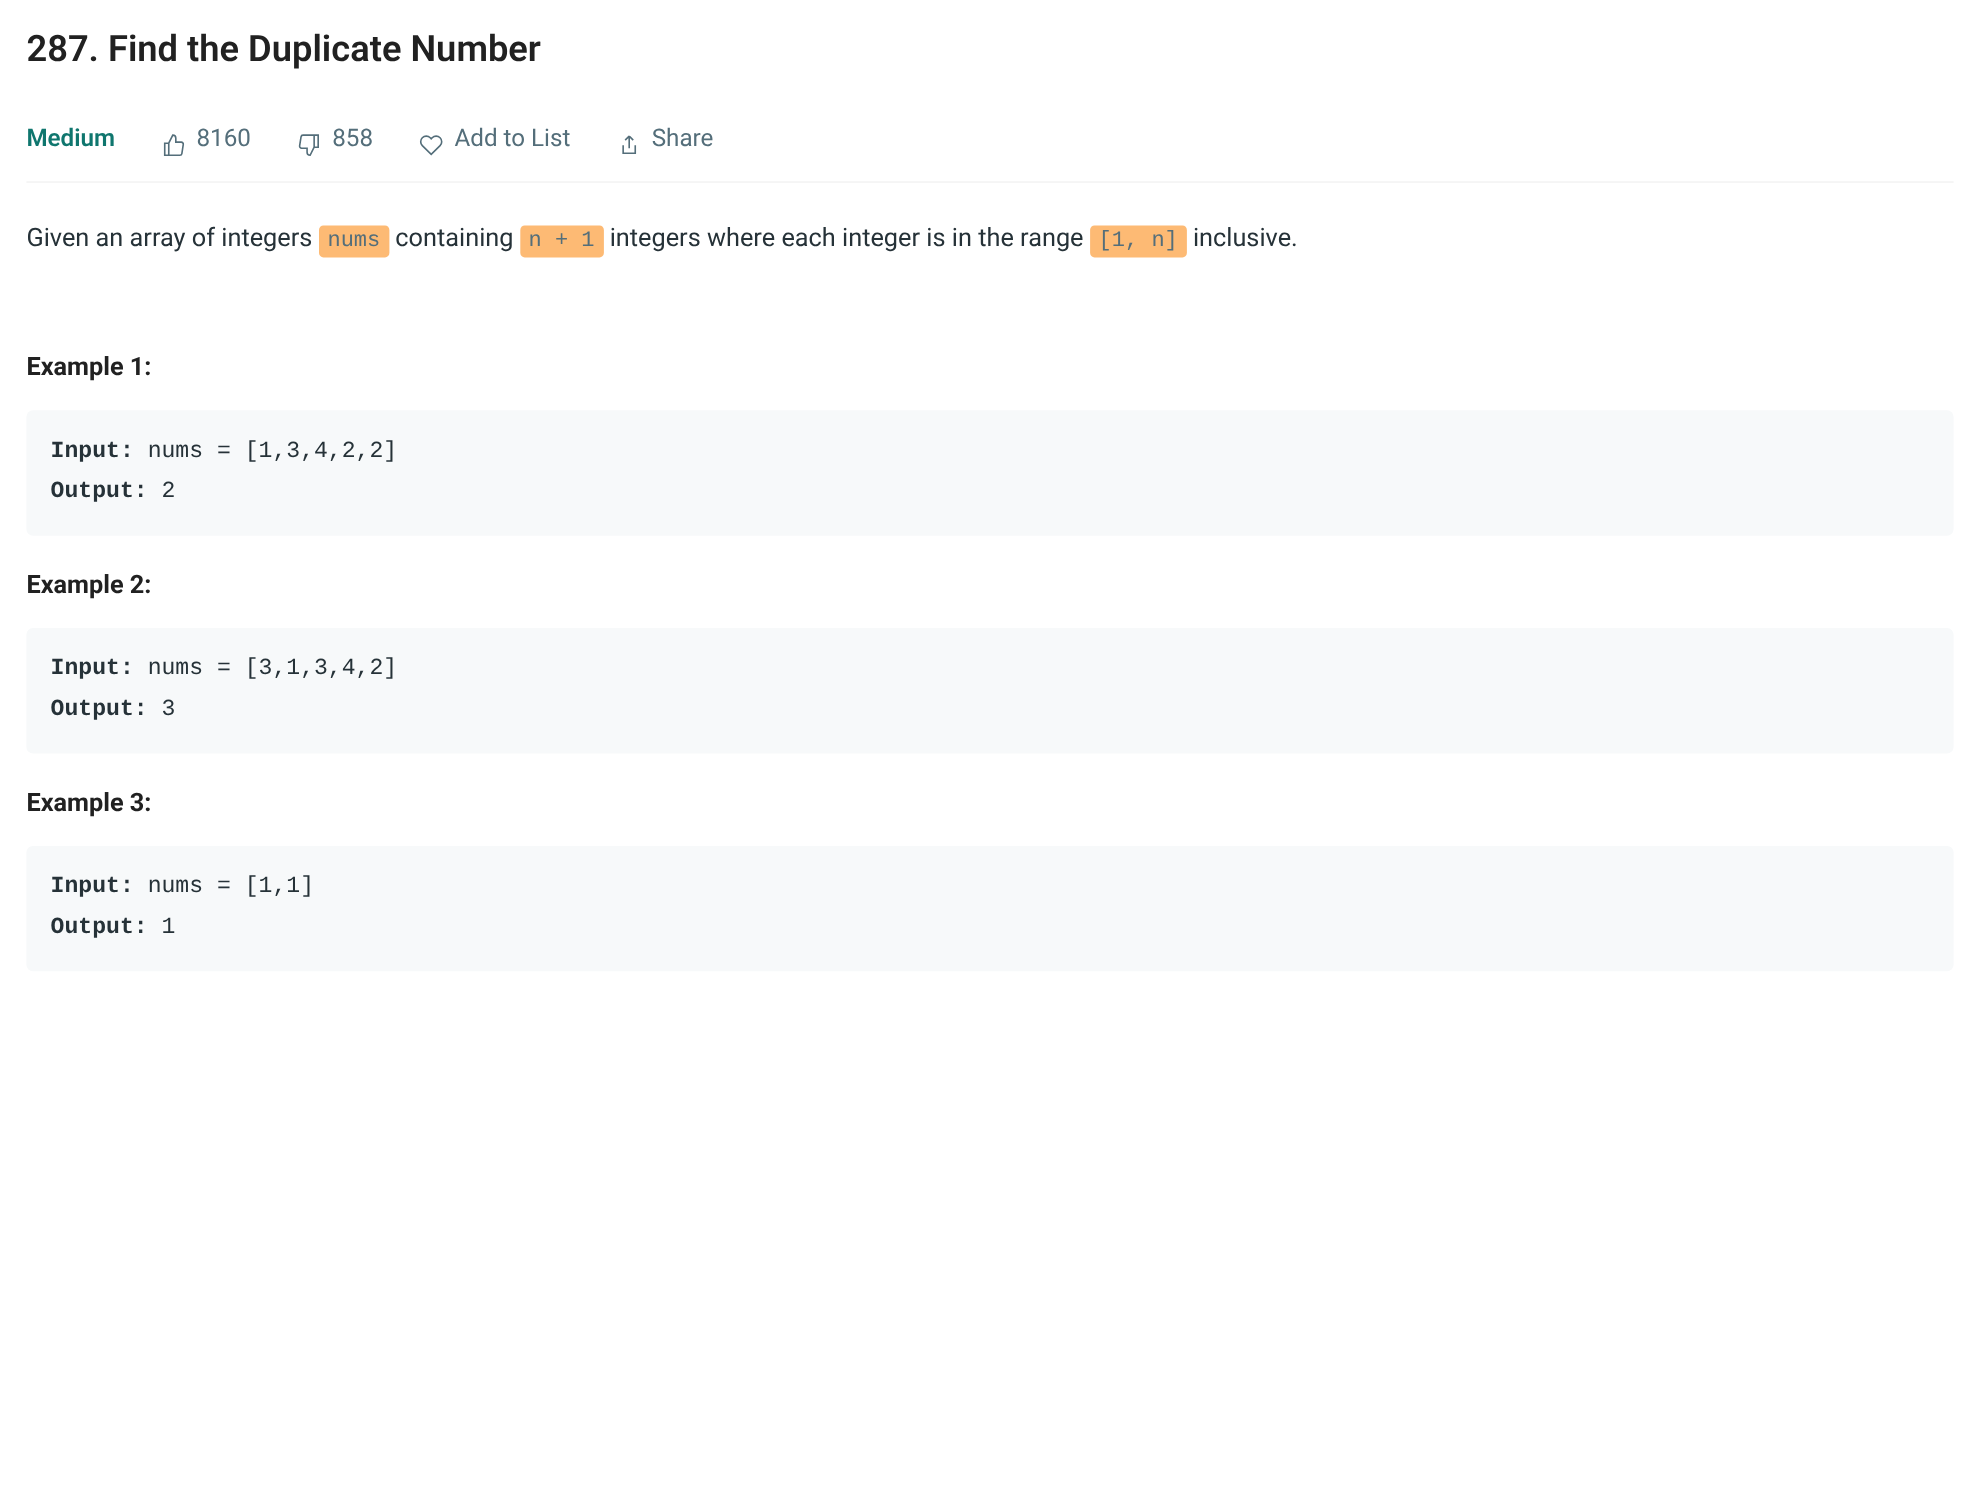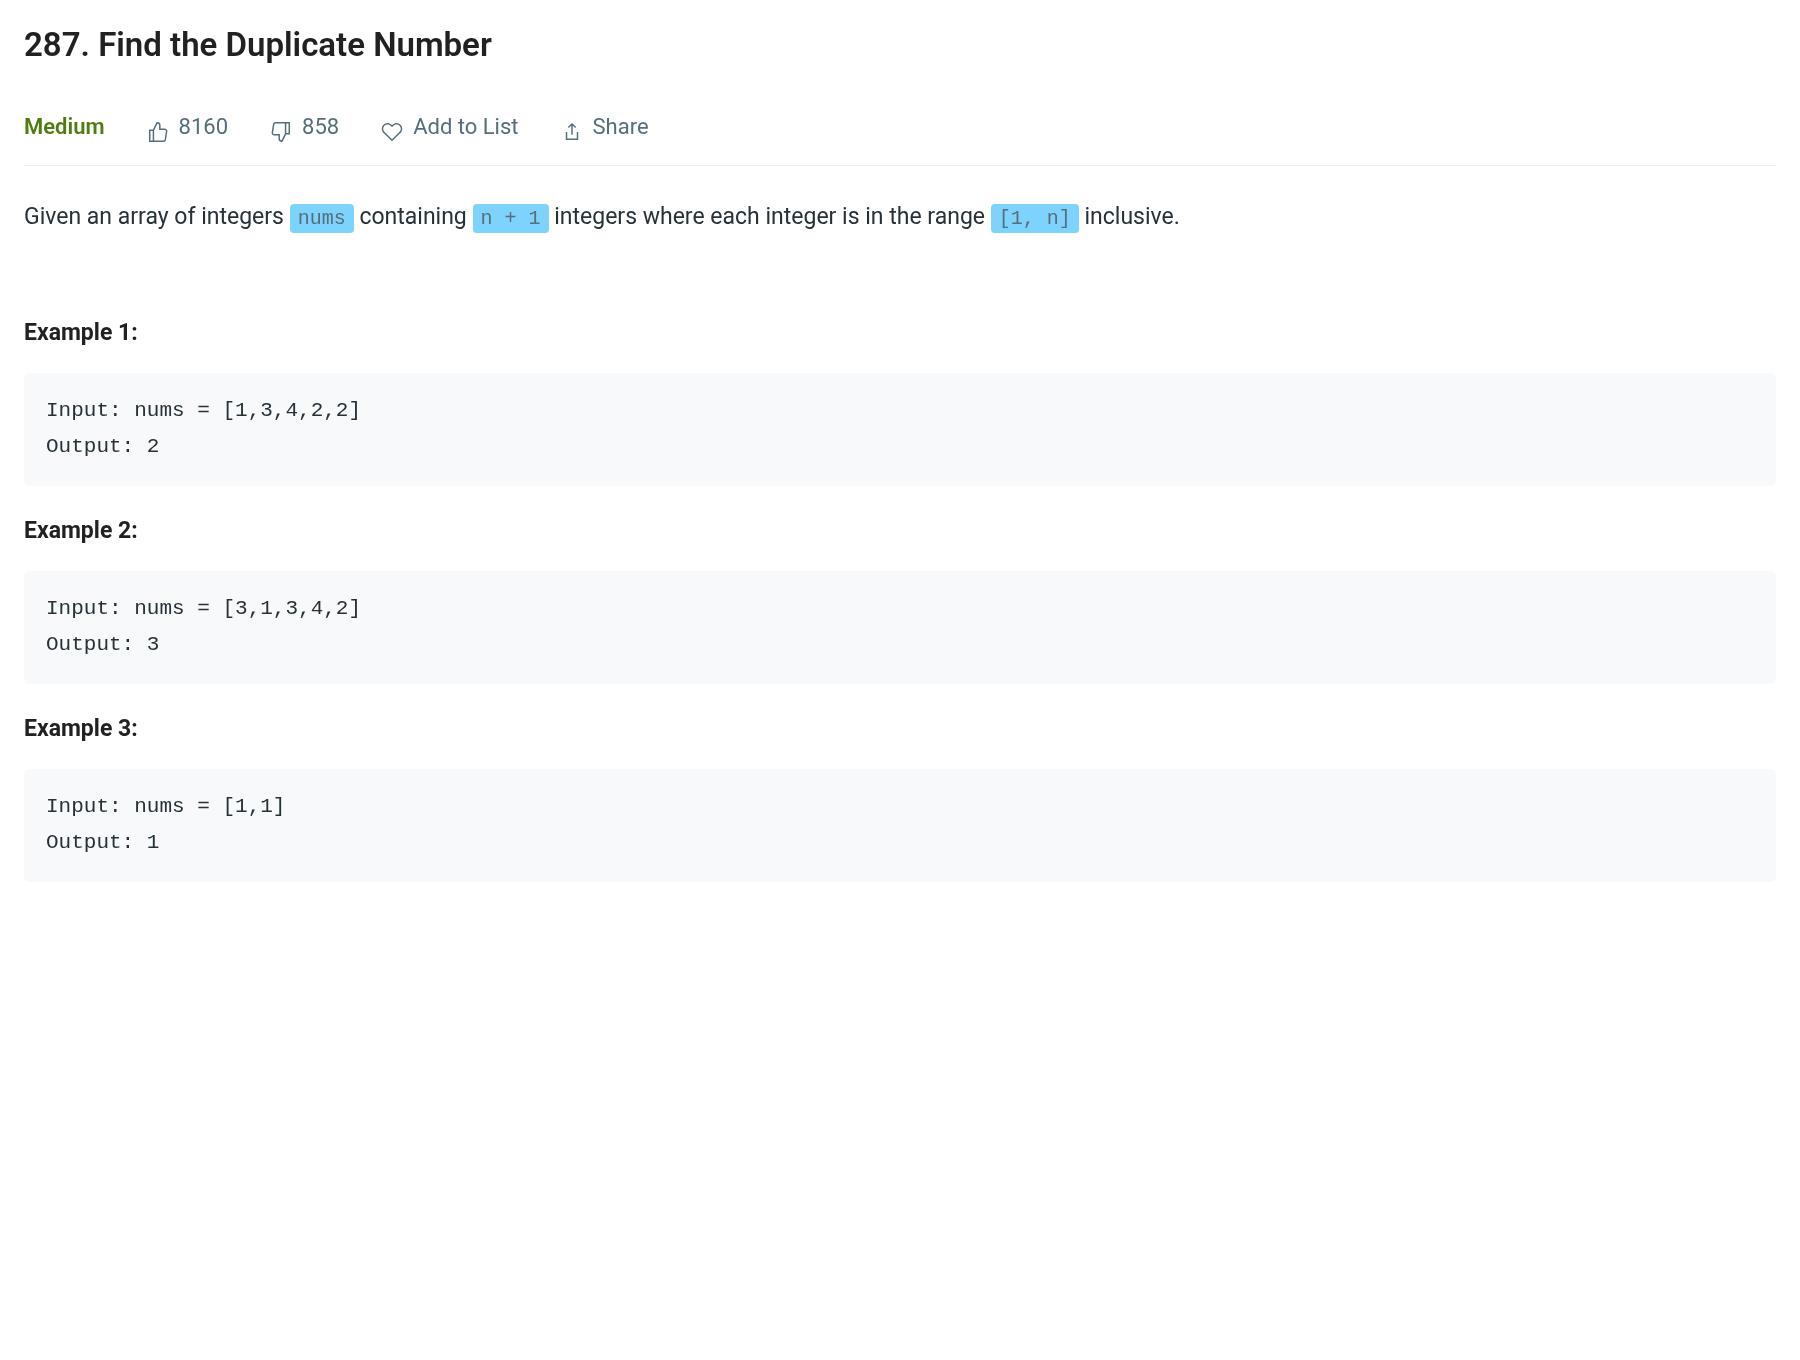--- a/index.html
+++ b/index.html
@@ -25,21 +25,21 @@
     display: flex;
     align-items: center;
     gap: 42px;
     padding-bottom: 22px;
     border-bottom: 1px solid #eee;
     margin-bottom: 34px;
     color: #546e7a;
     font-size: 22px;
   }
   .difficulty {
-    color: #4d7c0f;
+    color: #0f766e;
     font-weight: 600;
   }
   .meta-item {
     display: inline-flex;
     align-items: flex-end;
     gap: 10px;
     color: #546e7a;
     cursor: pointer;
   }
   .meta-item svg {
@@ -49,21 +49,21 @@
     fill: none;
     stroke-width: 1.6;
   }
   .desc p {
     margin-bottom: 28px;
     color: #263238;
     font-size: 23px;
   }
   code.inline {
     font-family: Menlo, Monaco, Consolas, "Courier New", monospace;
-    background: #7dd3fc;
+    background: #fdba74;
     color: #546e7a;
     padding: 3px 8px;
     border-radius: 4px;
     font-size: 20px;
   }
   .example-heading {
     font-weight: 700;
     font-size: 23px;
     color: #212121;
     margin-top: 28px;
@@ -77,21 +77,21 @@
     border-radius: 6px;
     padding: 20px 22px;
     font-family: Menlo, Monaco, Consolas, "Courier New", monospace;
     font-size: 21px;
     line-height: 1.75;
     color: #263238;
     white-space: pre-wrap;
     margin-bottom: 12px;
   }
   pre.example .label {
-    font-weight: 400;
+    font-weight: 700;
   }
   em { font-style: italic; }
   strong { font-weight: 700; }
 </style>
 </head>
 <body>
 
 <h1 class="title">287. Find the Duplicate Number</h1>
 
 <div class="meta-row">

